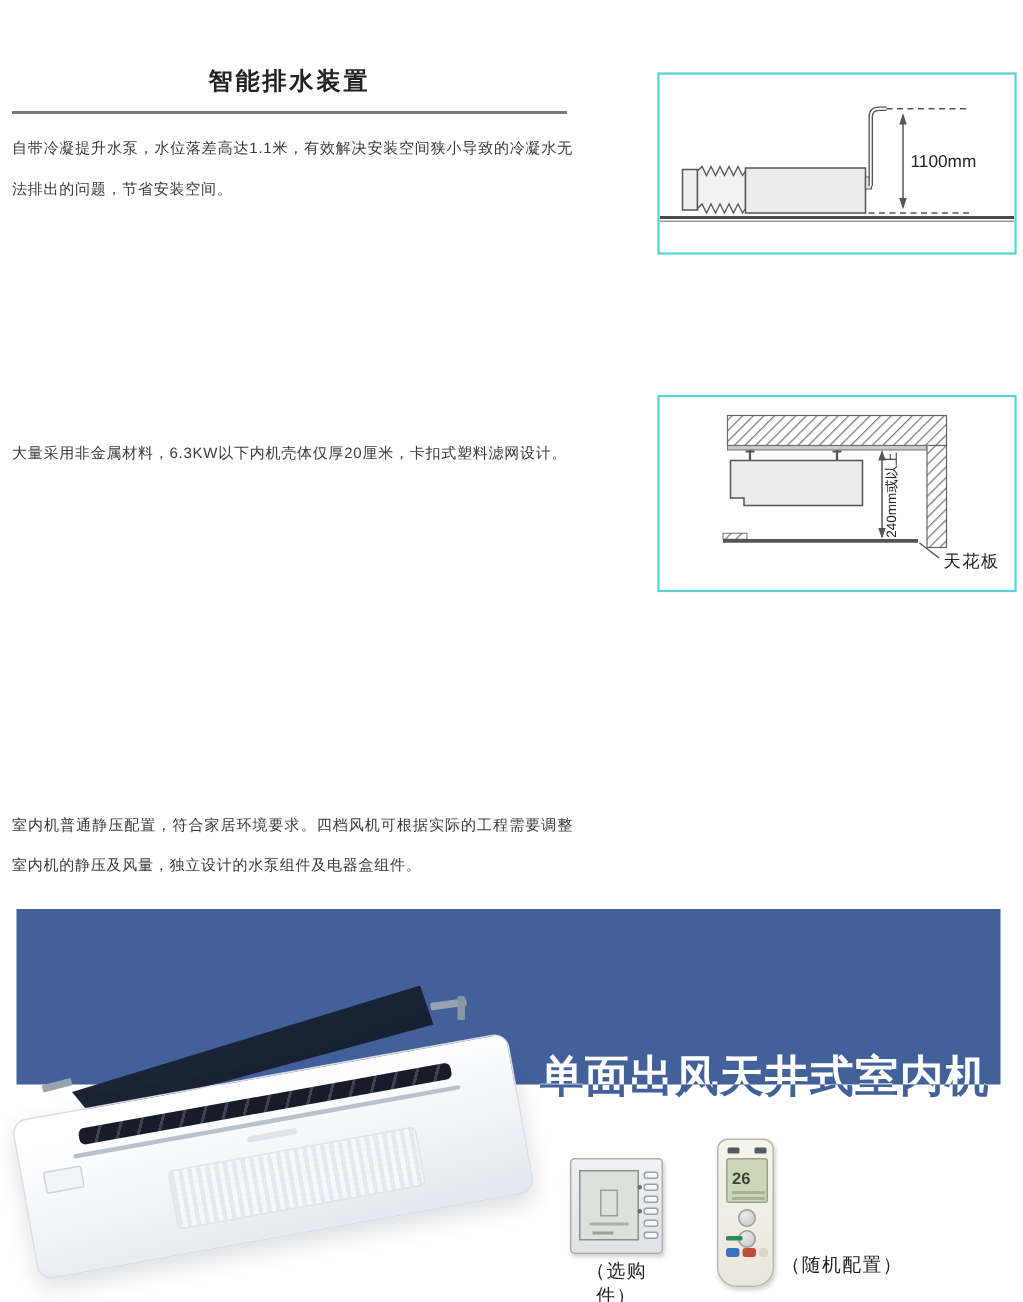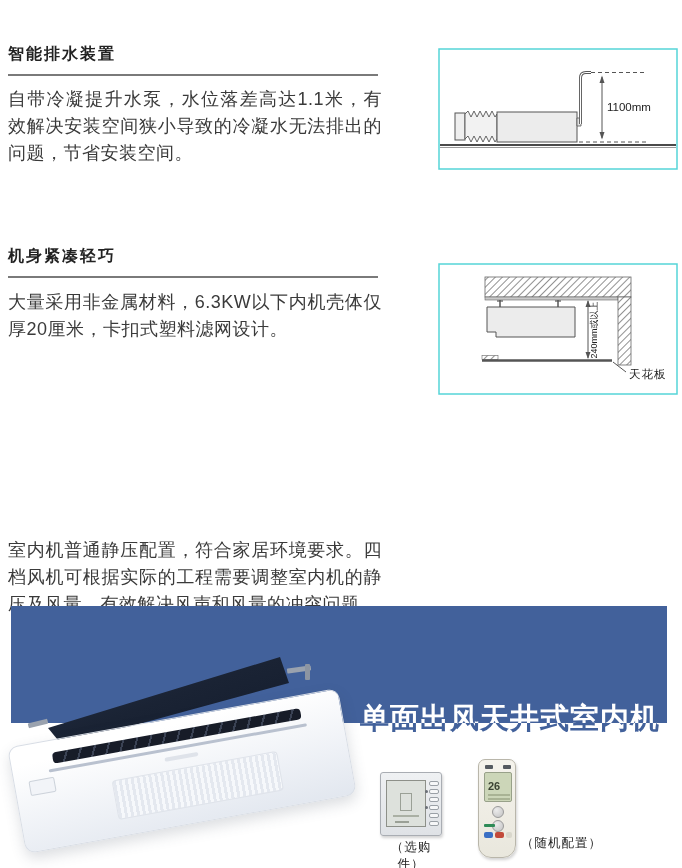--- a/index.html
+++ b/index.html
@@ -3,23 +3,23 @@
 <meta charset="utf-8">
 <style>
   * { margin:0; padding:0; box-sizing:border-box; }
   html,body { background:#fff; }
   body { font-family:"Liberation Sans","DejaVu Sans",sans-serif; }
   .page { position:relative; width:682px; height:868px; background:#fff; overflow:hidden; }
 
   
   .sec-heading { position:absolute; left:8px; width:370px; font-size:16px; font-weight:bold;
     color:#222; letter-spacing:2px; padding-bottom:9px; border-bottom:2px solid #7a7a7a; }
-  #h1 { top:44px; }
+  #h1 { top:44px;text-align:center; }
   #h2 { top:246px; }
-  .body-p { position:absolute; left:8px; width:374px; font-size:18px; line-height:27px;
+  .body-p { position:absolute; left:8px; width:374px; font-size:10px; line-height:27px;
     color:#3a3a3a; letter-spacing:0.5px; text-align:justify; }
   #p1 { top:86px; }
   #p2 { top:289px; }
   #p3 { top:430px; }
   #p4 { top:537px; }
 
   
   .diag { position:absolute; left:438px; }
   #diag1 { top:48px; }
   #diag2 { top:263px; }
@@ -127,21 +127,20 @@
     <g>
       <line x1="153" y1="24.5" x2="208" y2="24.5" stroke="#555" stroke-width="1" stroke-dasharray="4,3"></line>
       <line x1="141" y1="94" x2="208" y2="94" stroke="#555" stroke-width="1" stroke-dasharray="4,3"></line>
       <line x1="164" y1="29" x2="164" y2="90" stroke="#555" stroke-width="1"></line>
       <polygon points="161.5,35 166.5,35 164,27.5" fill="#555"></polygon>
       <polygon points="161.5,84 166.5,84 164,91.5" fill="#555"></polygon>
     </g>
     <text x="169" y="63" font-size="11.5" fill="#222">1100mm</text>
   </svg>
 
-  <div class="sec-heading" id="h2">机身紧凑轻巧</div>
   <div class="body-p" id="p2">大量采用非金属材料，6.3KW以下内机壳体仅厚20厘米，卡扣式塑料滤网设计。</div>
 
   <svg class="diag" id="diag2" width="240" height="132">
     <defs>
       <pattern id="hatch" width="5" height="5" patternTransform="rotate(45)" patternUnits="userSpaceOnUse">
         <rect width="5" height="5" fill="#ffffff"></rect>
         <line x1="0" y1="0" x2="0" y2="5" stroke="#7d7d7d" stroke-width="1.7"></line>
       </pattern>
     </defs>
     <rect x="1" y="1" width="238" height="130" fill="#ffffff" stroke="#55d5d8" stroke-width="1.5"></rect>
@@ -164,21 +163,21 @@
     <g>
       <line x1="150" y1="38" x2="150" y2="95" stroke="#555" stroke-width="1"></line>
       <polygon points="147.5,44 152.5,44 150,37" fill="#555"></polygon>
       <polygon points="147.5,89 152.5,89 150,96" fill="#555"></polygon>
     </g>
     <text x="159" y="67" font-size="9" fill="#222" text-anchor="middle" transform="rotate(-90 159 67)">240mm或以上</text>
     <line x1="175" y1="99" x2="188" y2="109" stroke="#555" stroke-width="1"></line>
     <text x="191" y="115" font-size="11.5" fill="#222" letter-spacing="1">天花板</text>
   </svg>
 
-  <div class="body-p" id="p4">室内机普通静压配置，符合家居环境要求。四档风机可根据实际的工程需要调整室内机的静压及风量，有效解决风声和风量的冲突问题。</div>
+  <div class="body-p" id="p4">室内机普通静压配置，符合家居环境要求。四档风机可根据实际的工程需要调整室内机的静压及风量，独立设计的水泵组件及电器盒组件。</div>
 
   <div class="banner">
     <div class="banner-title">单面出风天井式室内机</div>
   </div>
   <div class="banner-spill">
     <div class="banner-title">单面出风天井式室内机</div>
   </div>
 
   <div class="ac">
     <div class="ac-dark"></div>

